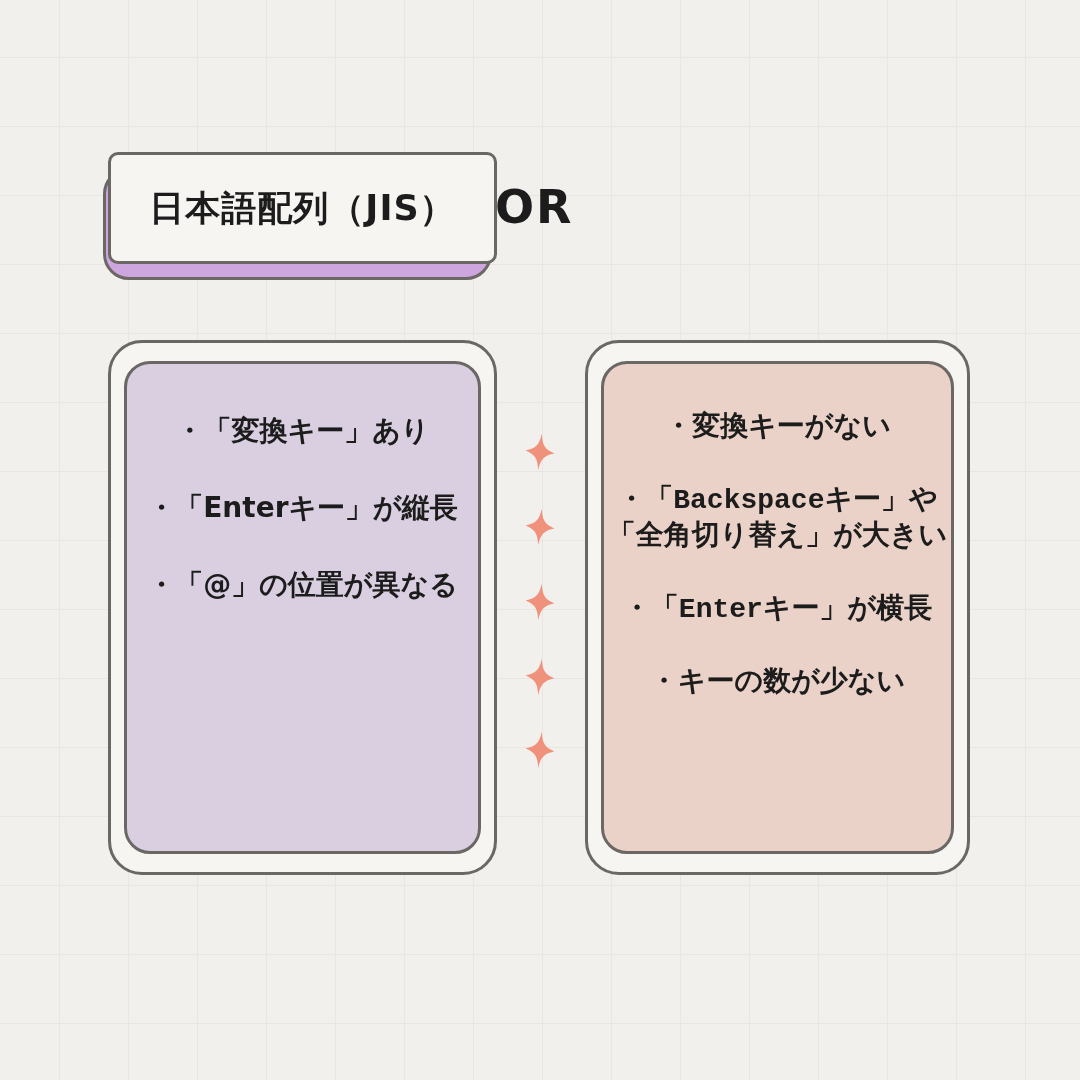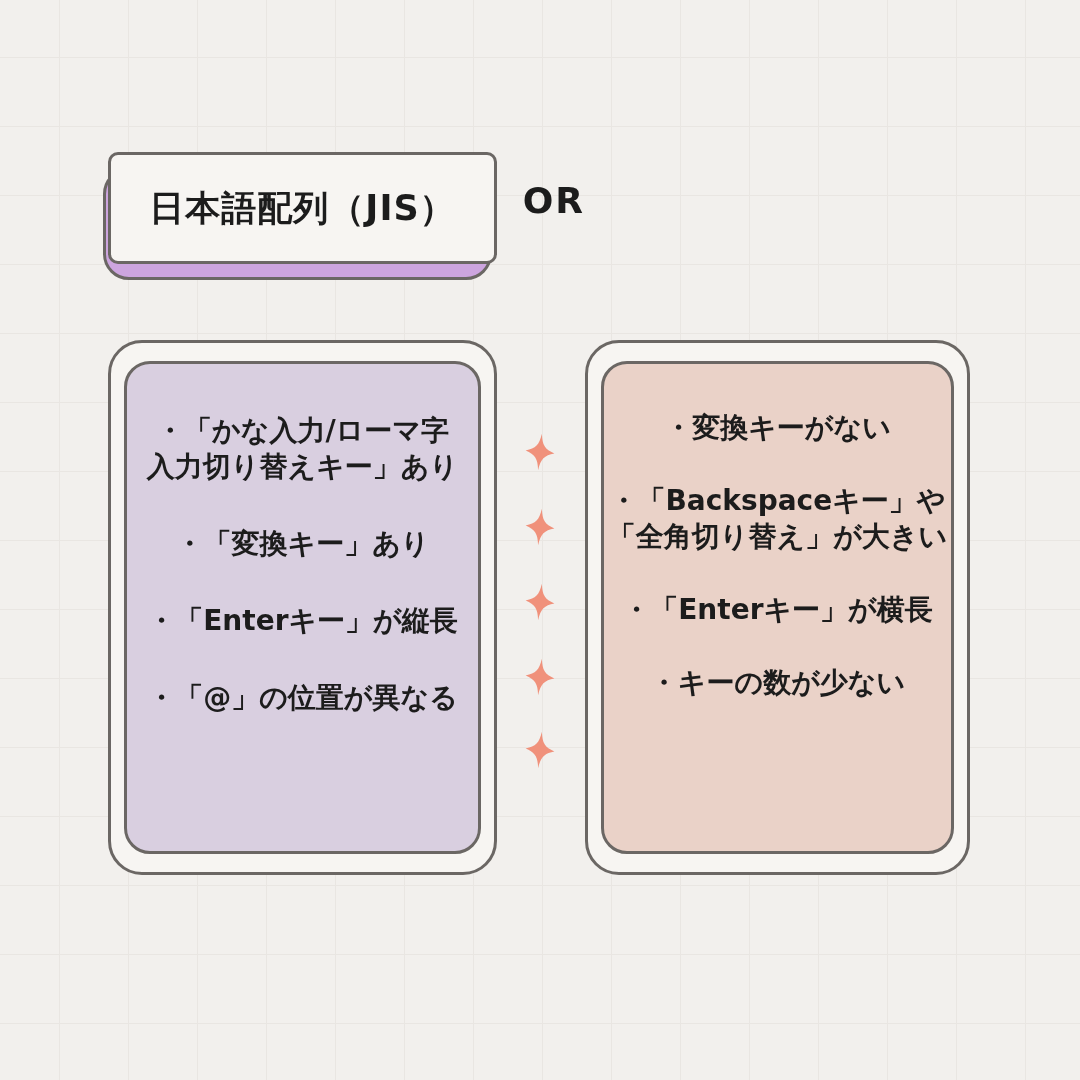--- a/index.html
+++ b/index.html
@@ -27,21 +27,21 @@
   }
   .pill-face{
     position:absolute;inset:0;
     background:#F7F5F2;border:3px solid #6B6764;border-radius:10px;
     box-sizing:border-box;
     display:flex;align-items:center;justify-content:center;
     font-size:35px;font-weight:900;letter-spacing:1px;white-space:nowrap;
   }
   .or{
     position:absolute;left:495px;top:180px;width:90px;
-    text-align:right;font-size:36px;font-weight:900;letter-spacing:2px;
+    text-align:left;font-size:46px;font-weight:900;letter-spacing:2px;
   }
 
   
   .card{
     position:absolute;top:340px;height:535px;
     background:#F7F5F2;border:3px solid #6B6764;border-radius:34px;
     box-sizing:border-box;
   }
   .card-jis{left:108px;width:389px;}
   .card-us{left:585px;width:385px;}
@@ -74,37 +74,33 @@
     <div class="pill-shadow" style="background: rgb(205, 165, 223);"></div>
     <div class="pill-face">日本語配列（JIS）</div>
   </div>
 
   <div class="or">OR</div>
 
 
   <div class="card card-jis">
     <div class="card-inner" style="background: rgb(217, 207, 224);">
       <div class="bullet">
-        <div class="line">・「かな入力/ローマ字</div>
-        <div class="line">入力切り替えキー」あり</div>
-      </div>
-      <div class="bullet">
         <div class="line">・「変換キー」あり</div>
       </div>
       <div class="bullet">
         <div class="line">・「Enterキー」が縦長</div>
       </div>
       <div class="bullet">
         <div class="line">・「@」の位置が異なる</div>
       </div>
     </div>
   </div>
 
   <div class="card card-us">
-    <div class="card-inner" style="background: rgb(234, 210, 200);">
+    <div class="card-inner" style="background: rgb(234, 210, 200); font-family: Liberation Mono, monospace;">
       <div class="bullet">
         <div class="line">・変換キーがない</div>
       </div>
       <div class="bullet">
         <div class="line">・「Backspaceキー」や</div>
         <div class="line">「全角切り替え」が大きい</div>
       </div>
       <div class="bullet">
         <div class="line">・「Enterキー」が横長</div>
       </div>

